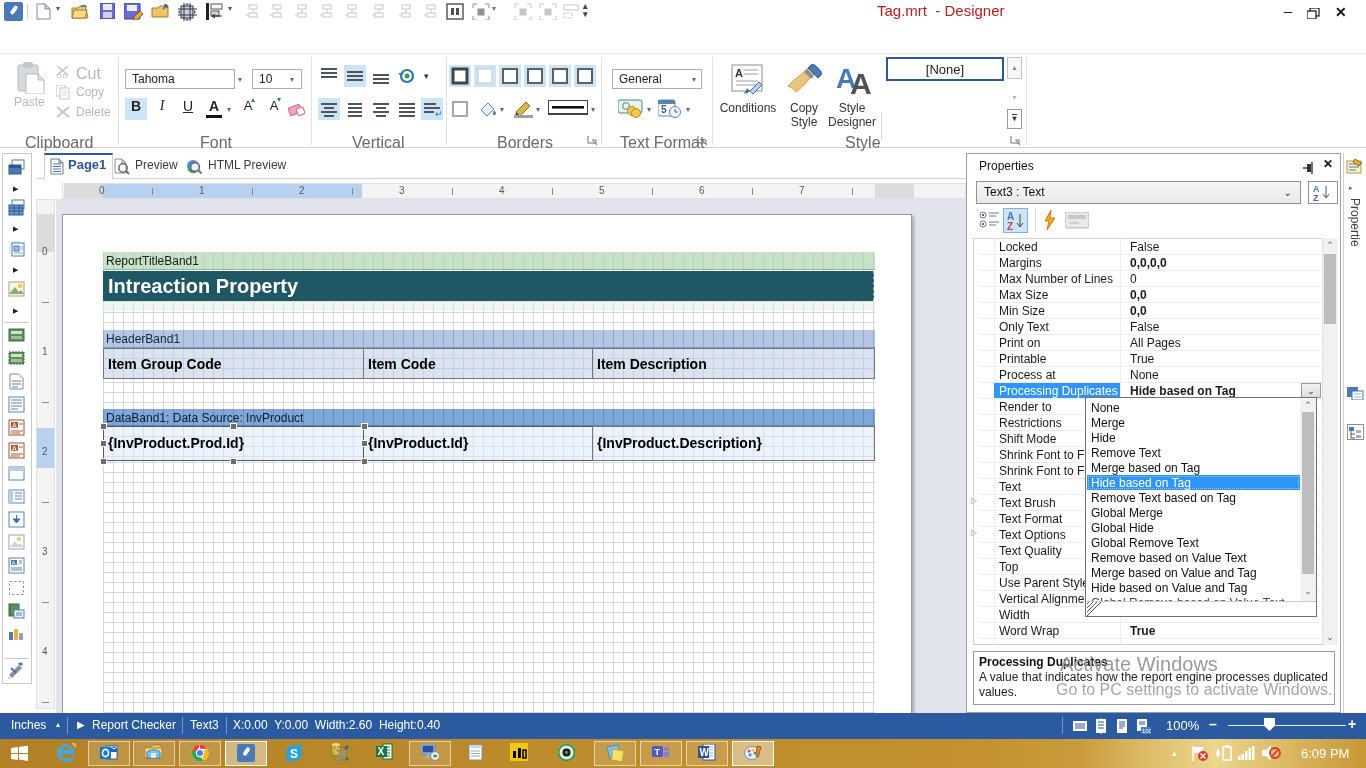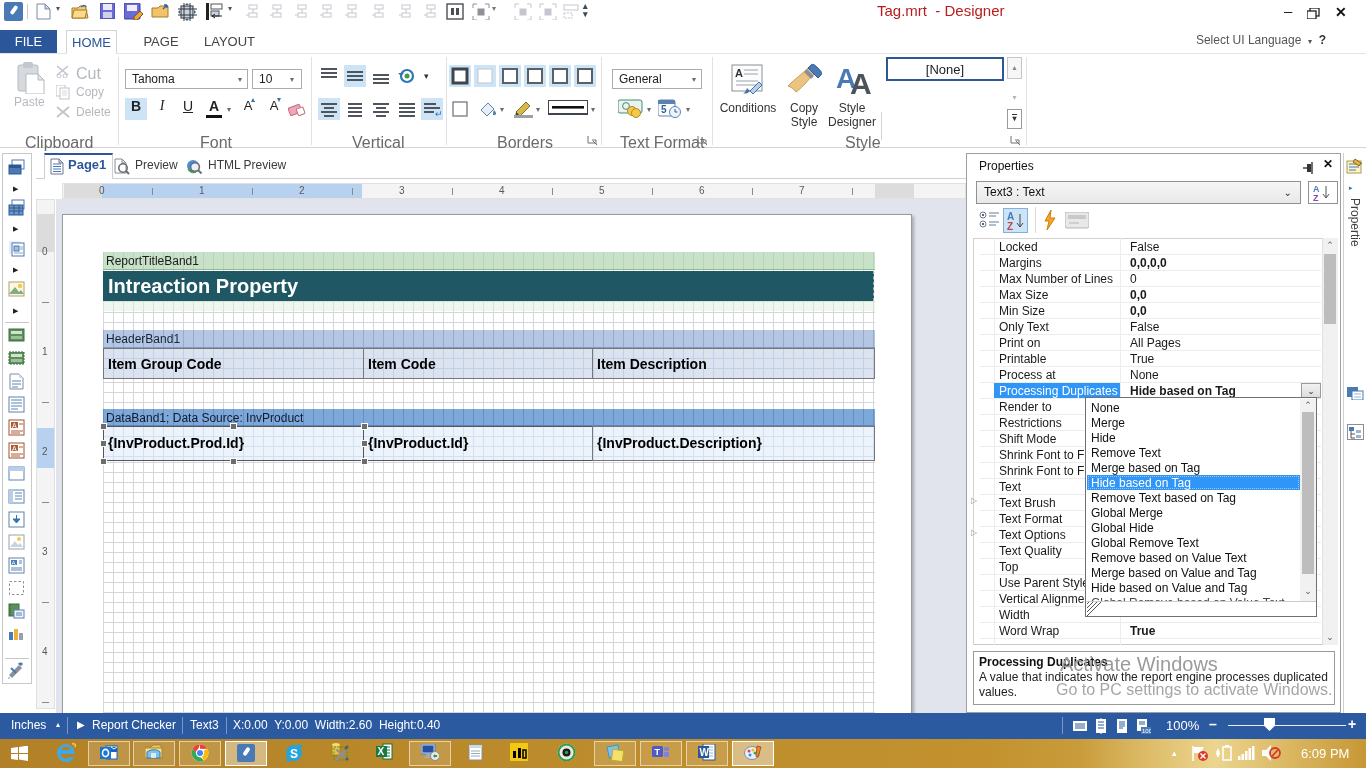--- a/index.html
+++ b/index.html
@@ -195,27 +195,20 @@
 <div class="abs" style="left:583px;top:2px;font-size:9px;color:#3a4a5a;font-weight:bold;line-height:8px;text-align:center">▴<br>▾</div>
  <div id="title">Tag.mrt &nbsp;- Designer</div>
  <div class="winbtn" style="left:1284px;top:2px;font-size:15px;color:#222">–</div>
  <svg class="abs" style="left:1307px;top:8px" width="13" height="11">
         <rect x="3" y="0" width="9" height="8" fill="#fff" stroke="#222" stroke-width="1.3"></rect>
         <rect x="0" y="3" width="9" height="8" fill="#fff" stroke="#222" stroke-width="1.3"></rect>
       </svg>
  <div class="winbtn" style="left:1335px;top:4px;font-size:14px;font-weight:bold;color:#111">✕</div>
 </div>
 
-<div id="tabrow">
- <div id="filetab">FILE</div>
- <div class="rtab" id="hometab">HOME</div>
- <div class="rtab" style="left:143px;width:36px">PAGE</div>
- <div class="rtab" style="left:204px;width:50px">LAYOUT</div>
- <div id="uilang">Select UI Language &nbsp;<span style="font-size:8px">▾</span> &nbsp;<b style="color:#333">?</b></div>
-</div>
 
 <div id="ribbon">
  <div class="gsep" style="left:118px"></div>
       <div class="gsep" style="left:311px"></div>
  <div class="gsep" style="left:446px"></div>
       <div class="gsep" style="left:601px"></div>
  <div class="gsep" style="left:712px"></div>
       <div class="gsep" style="left:1026px"></div>
 
  <svg class="abs" style="left:16px;top:8px" width="30" height="32">
@@ -236,21 +229,21 @@
         <rect x="4" y="3" width="9" height="11" fill="#fff" stroke="#c0c5cb"></rect>
         <path d="M6 6h5M6 8h5M6 10h5" stroke="#d7dade"></path>
       </svg>
  <div class="abs gray" style="left:76px;top:31px;font-size:12px">Copy</div>
  <svg class="abs" style="left:56px;top:52px" width="14" height="12">
         <path d="M1 1l12 10M13 1L1 11" stroke="#c0c5cb" stroke-width="1.8"></path>
       </svg>
  <div class="abs gray" style="left:76px;top:51px;font-size:12px">Delete</div>
  <div class="glabel" style="left:25px">Clipboard</div>
 
- <div class="combo" style="left:125px;top:15px;width:123px;height:20px">Tahoma</div>
+ <div class="combo" style="left:125px;top:15px;width:110px;height:20px">Tahoma</div>
       <div class="cbarr" style="left:238px;top:21px">▾</div>
  <div class="combo" style="left:252px;top:15px;width:50px;height:20px">10</div>
       <div class="cbarr" style="left:290px;top:21px">▾</div>
  <div class="btn16 hl" style="left:125px;top:44px;text-align:center;font-weight:bold;font-size:14px;color:#222">B</div>
  <div class="btn16" style="left:151px;top:44px;text-align:center;font-style:italic;font-size:14px;color:#222;font-family:'Liberation Serif',serif">I</div>
  <div class="btn16" style="left:177px;top:44px;text-align:center;font-size:14px;text-decoration:underline;color:#222">U</div>
  <div class="btn16" style="left:203px;top:44px;text-align:center;font-size:14px;font-weight:bold;color:#222">A<div style="position:absolute;left:3px;top:17px;width:16px;height:3px;background:#111"></div></div>
  <div class="cbarr" style="left:227px;top:51px">▾</div>
  <div class="btn16" style="left:237px;top:44px;text-align:center;font-size:13px;color:#222">A<span style="position:absolute;left:14px;top:-3px;color:#2e75b6;font-size:8px">▴</span></div>
  <div class="btn16" style="left:263px;top:44px;text-align:center;font-size:13px;color:#222">A<span style="position:absolute;left:14px;top:-3px;color:#2e75b6;font-size:8px">▾</span></div>

